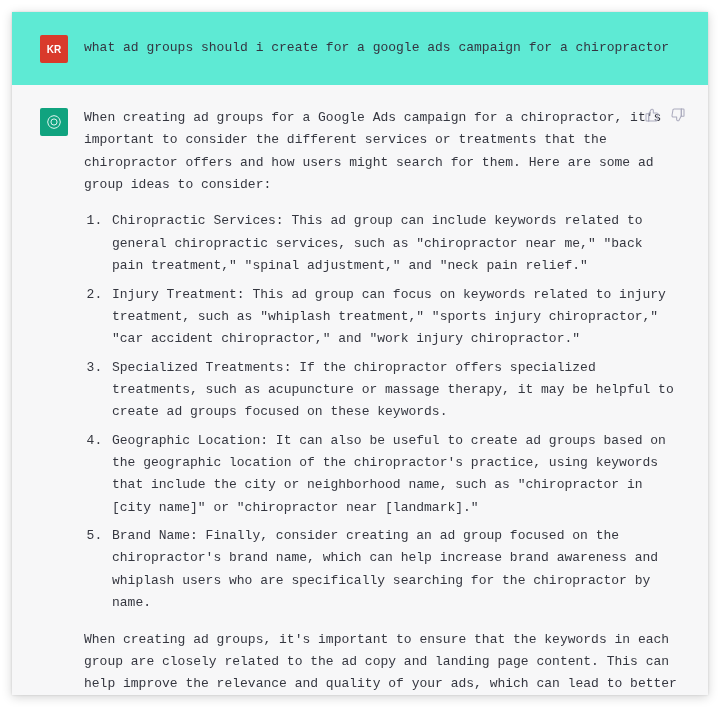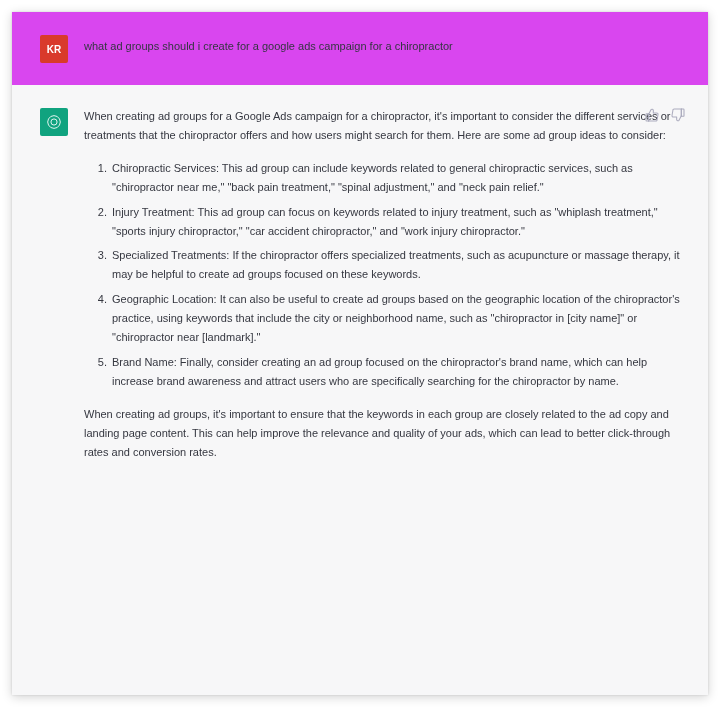--- a/index.html
+++ b/index.html
@@ -17,21 +17,21 @@
     overflow: hidden;
     display: flex;
     flex-direction: column;
   }
   .row {
     display: flex;
     align-items: flex-start;
     width: 100%;
   }
   .user-row {
-    background: #d946ef;
+    background: #5eead4;
     padding: 22px 28px 22px 28px;
   }
   .assistant-row {
     background: #f7f7f8;
     padding: 22px 28px 22px 28px;
     flex: 1;
     position: relative;
   }
   .avatar {
     width: 28px;
@@ -46,22 +46,23 @@
     color: #fff;
     margin-right: 16px;
     margin-top: 1px;
   }
   .user-avatar { background: #d93a2b; }
   .assistant-avatar { background: #10a37f; }
   .assistant-avatar svg { width: 18px; height: 18px; display:block; }
   .content {
     flex: 1;
     color: #353740;
-    font-size: 11px;
+    font-size: 13px;
     line-height: 1.72;
+    font-family: Liberation Mono, monospace;
   }
   .user-text { color: #343541; padding-top: 3px; }
   .intro { margin-bottom: 14px; }
   ol.list {
     list-style: decimal;
     padding-left: 26px;
     margin-bottom: 14px;
     margin-top: 12px;
   }
   ol.list li { margin-bottom: 6px; padding-left: 2px; }
@@ -107,21 +108,21 @@
         </svg>
       </span>
     </div>
     <div class="content">
       <p class="intro">When creating ad groups for a Google Ads campaign for a chiropractor, it's important to consider the different services or treatments that the chiropractor offers and how users might search for them. Here are some ad group ideas to consider:</p>
       <ol class="list">
         <li>Chiropractic Services: This ad group can include keywords related to general chiropractic services, such as "chiropractor near me," "back pain treatment," "spinal adjustment," and "neck pain relief."</li>
         <li>Injury Treatment: This ad group can focus on keywords related to injury treatment, such as "whiplash treatment," "sports injury chiropractor," "car accident chiropractor," and "work injury chiropractor."</li>
         <li>Specialized Treatments: If the chiropractor offers specialized treatments, such as acupuncture or massage therapy, it may be helpful to create ad groups focused on these keywords.</li>
         <li>Geographic Location: It can also be useful to create ad groups based on the geographic location of the chiropractor's practice, using keywords that include the city or neighborhood name, such as "chiropractor in [city name]" or "chiropractor near [landmark]."</li>
-        <li>Brand Name: Finally, consider creating an ad group focused on the chiropractor's brand name, which can help increase brand awareness and attract users who are specifically searching for the chiropractor by name.</li>
+        <li>Brand Name: Finally, consider creating an ad group focused on the chiropractor's brand name, which can help increase brand awareness and whiplash users who are specifically searching for the chiropractor by name.</li>
       </ol>
       <p class="outro">When creating ad groups, it's important to ensure that the keywords in each group are closely related to the ad copy and landing page content. This can help improve the relevance and quality of your ads, which can lead to better click-through rates and conversion rates.</p>
     </div>
 
     <div class="feedback">
       <span class="feedback-btn" title="thumbs-up">
         <svg viewBox="0 0 24 24" fill="none" stroke="currentColor" stroke-width="1.6" stroke-linecap="round" stroke-linejoin="round">
           <path d="M7 10v11"></path>
           <path d="M4 21h3V10H4a1 1 0 0 0-1 1v9a1 1 0 0 0 1 1z"></path>
           <path d="M7 11l3.5-7A2 2 0 0 1 14 5v4h5a2 2 0 0 1 2 2.3l-1.3 7.5A2 2 0 0 1 17.7 21H7"></path>

